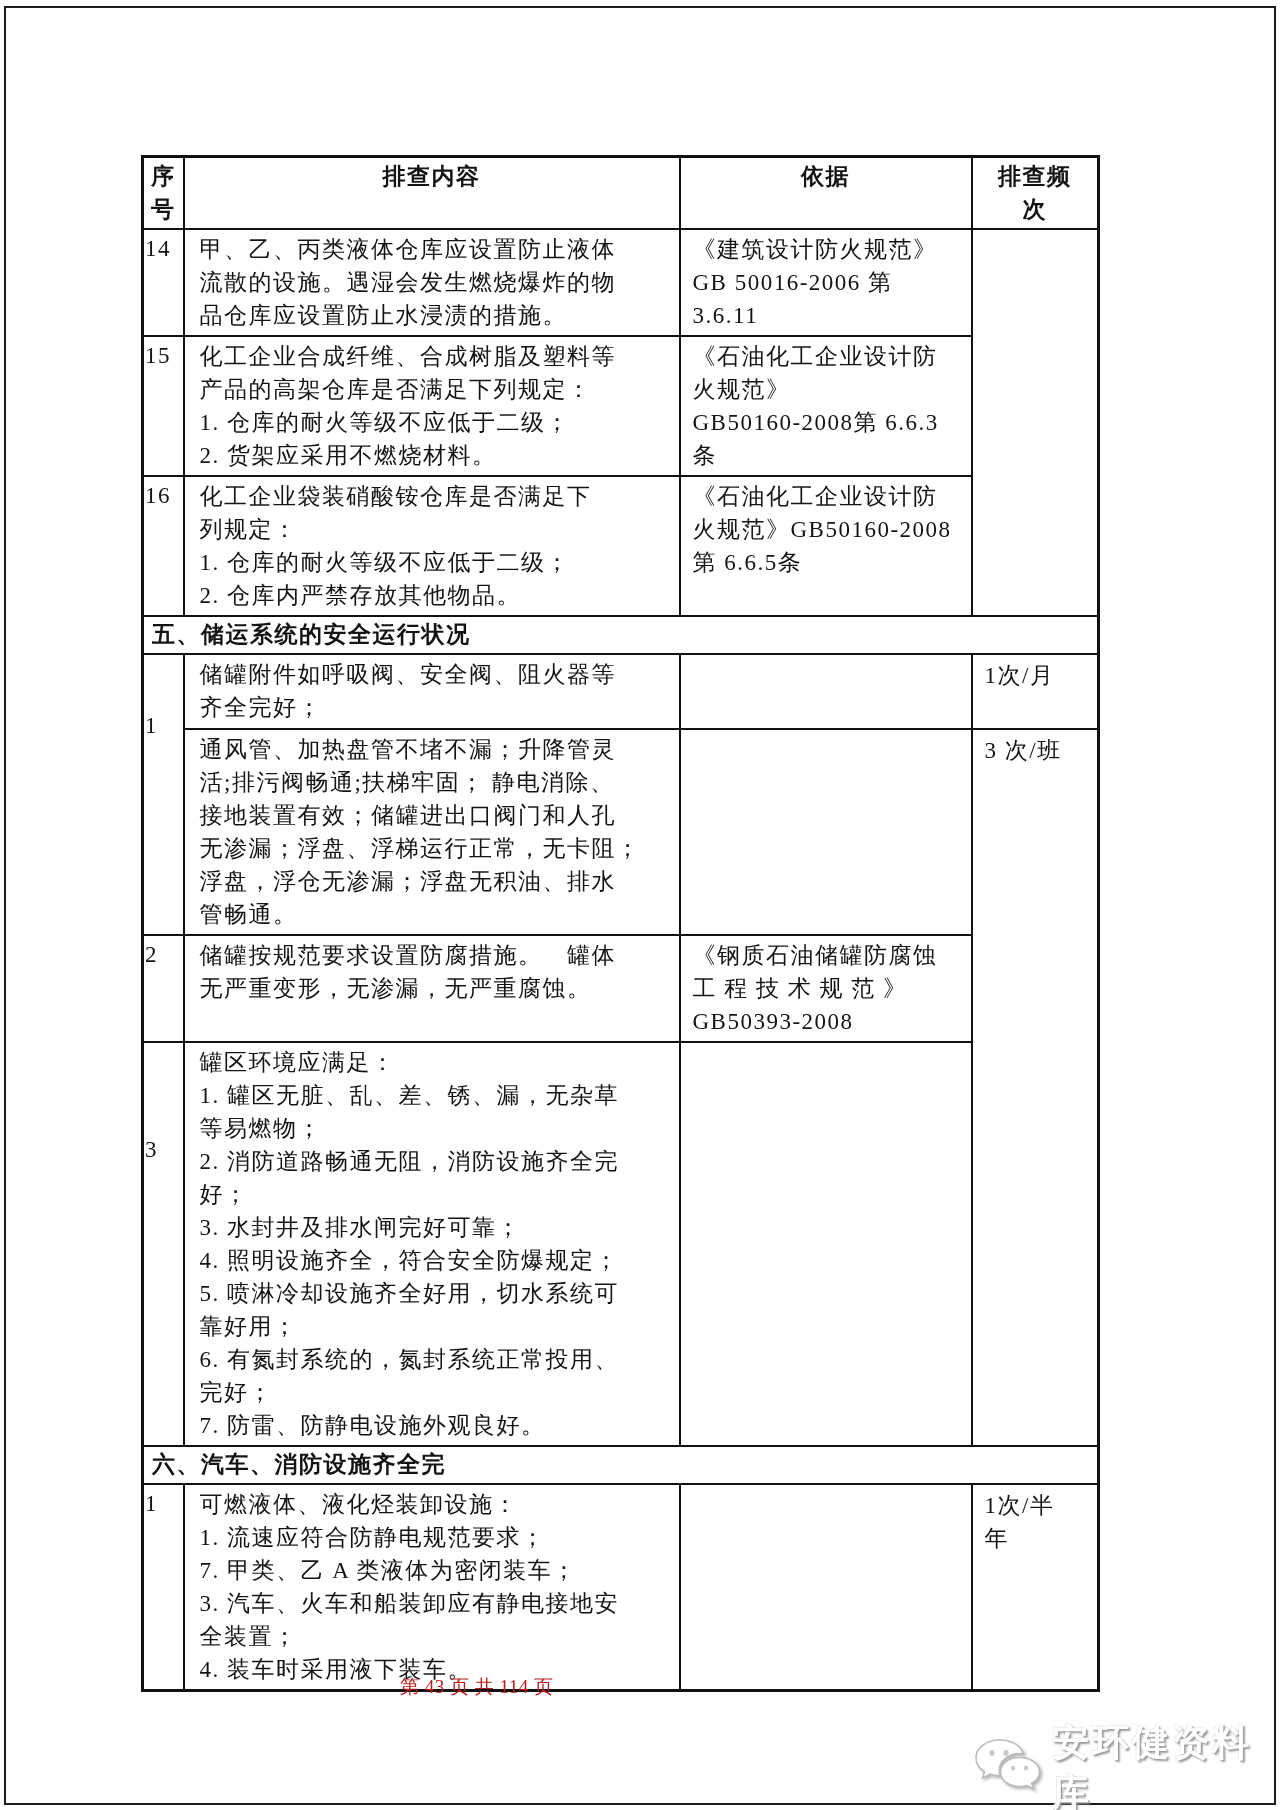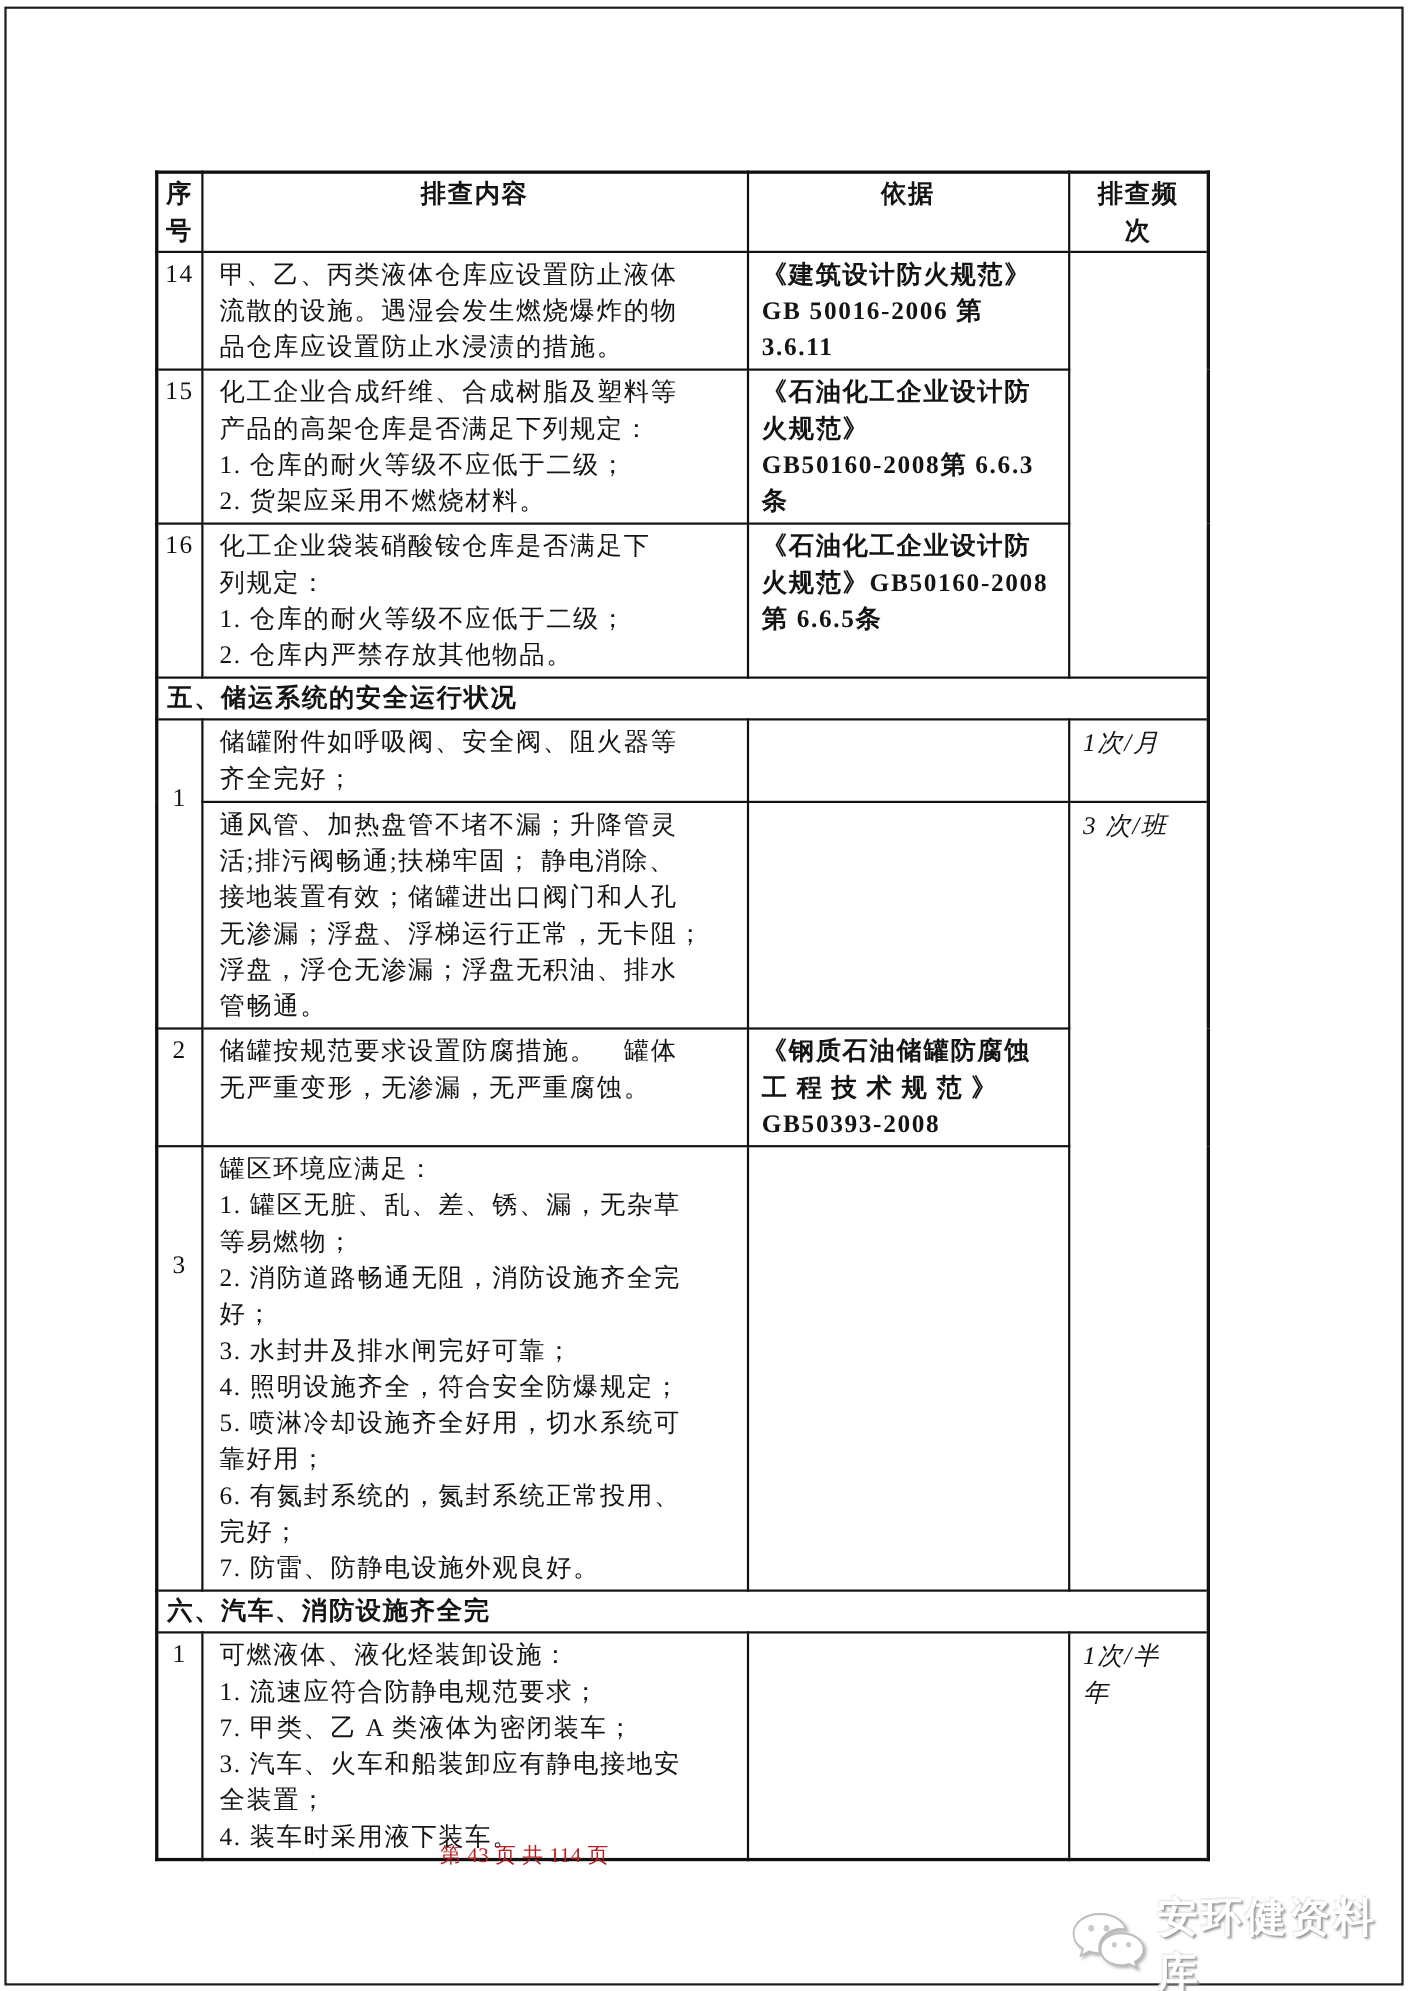--- a/index.html
+++ b/index.html
@@ -36,31 +36,30 @@
     overflow: hidden;
   }
   th.hdr {
     font-weight: bold;
     text-align: center;
     vertical-align: middle;
     line-height: 30px;
     padding: 2px 2px;
   }
   td.no {
-    text-align: center;
     vertical-align: middle;
     font-size: 21px;
     letter-spacing: 0;
     padding: 2px 1px;
   }
   td.no.align-high-1 { vertical-align: top; padding-top: 54px; }
   td.no.align-high-3 { vertical-align: top; padding-top: 90px; }
   td.content { padding: 3px 12px 3px 15px; text-align: justify; margin-top: 32px; }
-  td.basis   { padding: 3px 8px 3px 12px;  text-align: justify; font-weight: bold; }
-  td.freq    { padding: 4px 6px 3px 12px; font-size: 22px; letter-spacing: 1px; font-style: italic; }
+  td.basis   { padding: 3px 8px 3px 12px;  text-align: justify; }
+  td.freq    { padding: 4px 6px 3px 12px; font-size: 22px; letter-spacing: 1px; }
   tr.section-row td {
     font-weight: bold;
     padding: 2px 6px 2px 8px;
     line-height: 32px;
     vertical-align: middle;
     margin-top: 26px;
   }
   .page-footer {
     position: absolute;
     left: 400px; top: 1674px;

